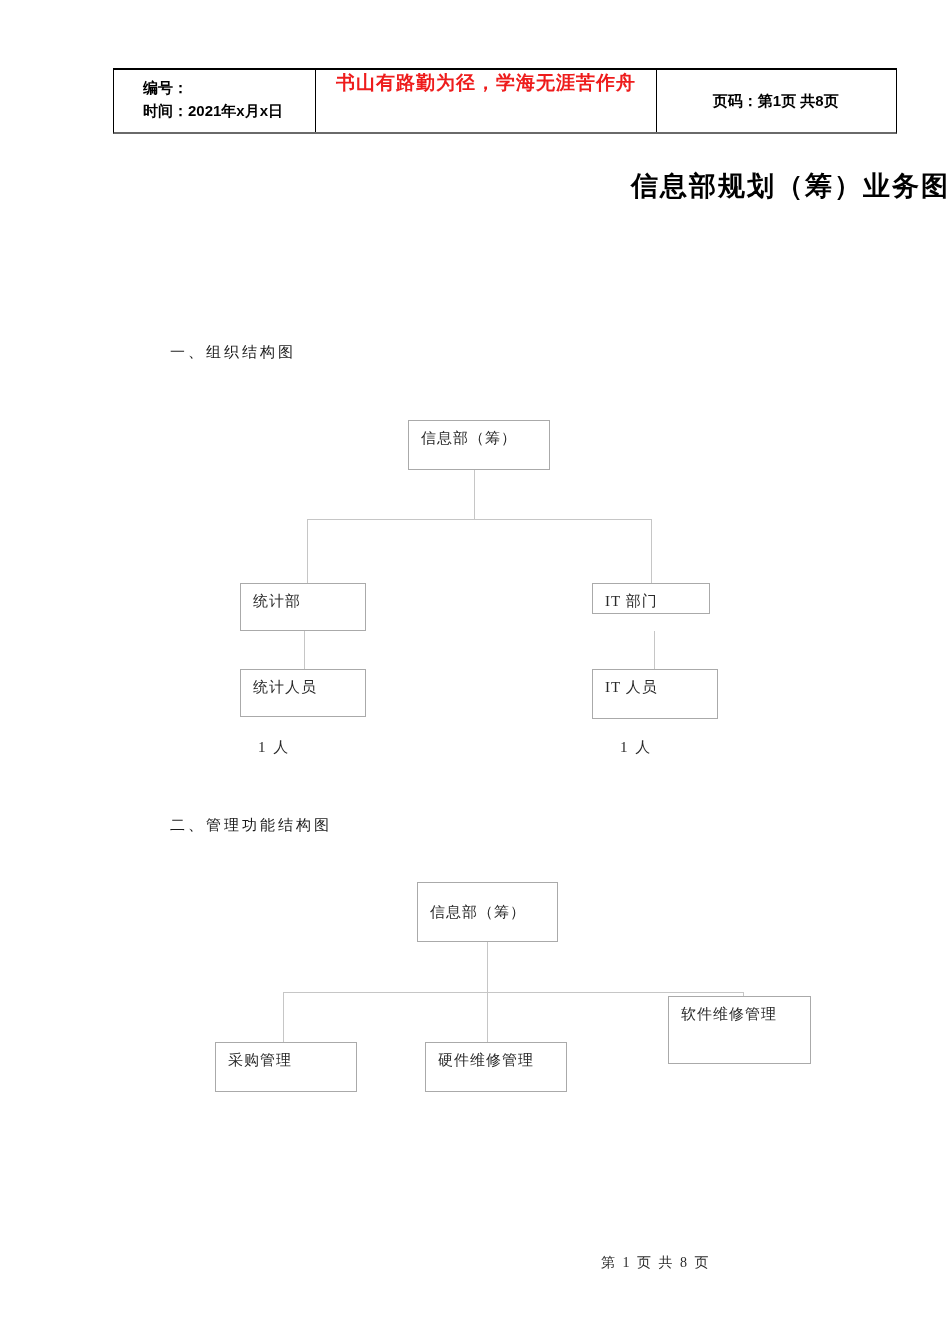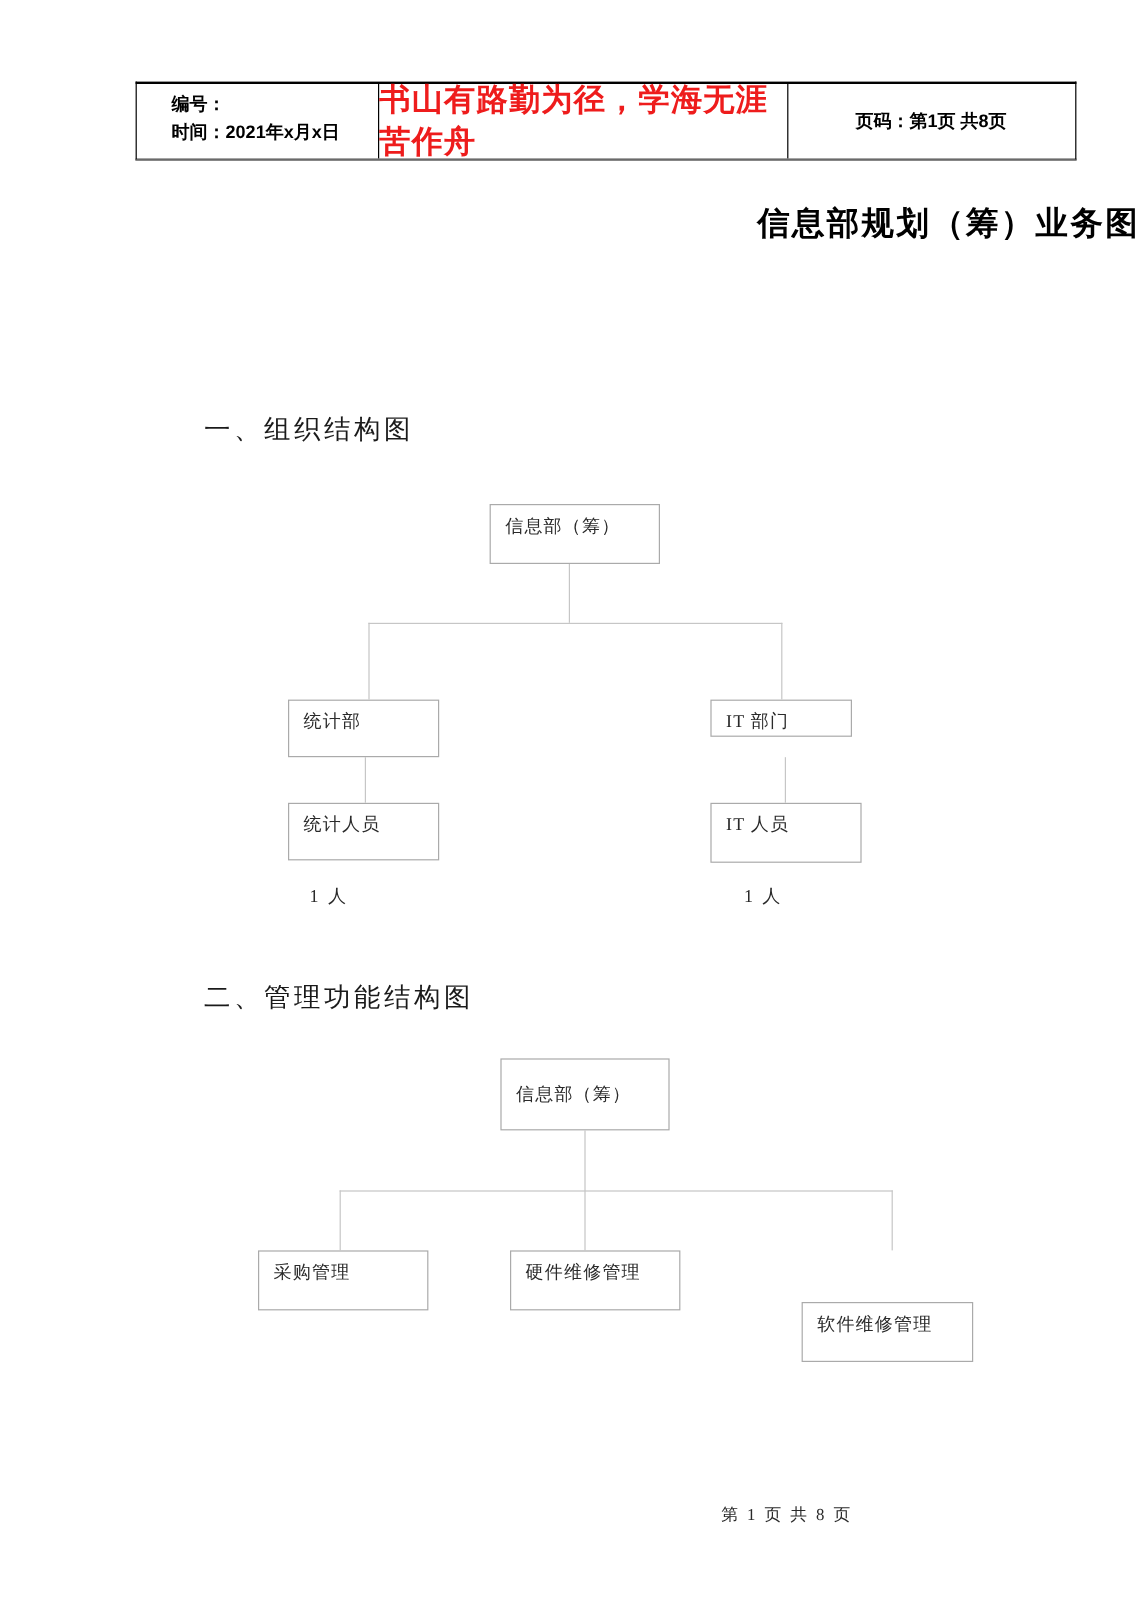--- a/index.html
+++ b/index.html
@@ -36,24 +36,24 @@
   .cell-meta {
     width: 200px;
     border-right: 1px solid #000000;
     padding: 6px 10px 0 12px;
     line-height: 23px;
   }
   .cell-slogan {
     width: 372px;
     border-right: 1px solid #000000;
     display: flex;
-    align-items: center;
+    align-items: flex-start;
     justify-content: center;
     color: #ee1c1c;
-    font-size: 26px;
+    font-size: 19px;
     letter-spacing: 1px;
   }
   .cell-page {
     width: 212px;
     display: flex;
     align-items: center;
     padding-left: 12px;
     margin-left: 44px;
   }
 
@@ -64,21 +64,21 @@
     width: 950px;
     text-align: right;
     font-size: 27px;
     font-weight: bold;
     letter-spacing: 2px;
     color: #000000;
   }
   .section-heading {
     position: absolute;
     left: 170px;
-    font-size: 22px;
+    font-size: 15px;
     letter-spacing: 3px;
     color: #1a1a1a;
   }
   #section1 { top: 343px; }
   #section2 { top: 816px; }
 
   
   .node {
     position: absolute;
     border: 1px solid #aaaaaa;
@@ -116,21 +116,21 @@
   #c1-countR { left: 620px; top: 738px; }
 
   
   #c2-root { left: 417px; top: 882px; width: 141px; height: 60px; }
   #c2-v1   { left: 487px; top: 942px; width: 1px;  height: 100px; }
   #c2-h1   { left: 283px; top: 992px; width: 461px; height: 1px; }
   #c2-vL   { left: 283px; top: 992px; width: 1px;  height: 50px; }
   #c2-vR   { left: 743px; top: 992px; width: 1px;  height: 50px; }
   #c2-box1 { left: 215px; top: 1042px; width: 142px; height: 50px; }
   #c2-box2 { left: 425px; top: 1042px; width: 142px; height: 50px; }
-  #c2-box3 { left: 668px; top: 1085px; width: 143px; height: 50px; }
+  #c2-box3 { left: 668px; top: 996px; width: 143px; height: 68px; }
 
   
   .page-footer {
     position: absolute;
     left: 601px; top: 1254px;
     font-size: 14px;
     color: #2a2a2a;
     letter-spacing: 2px;
   }
 </style>

